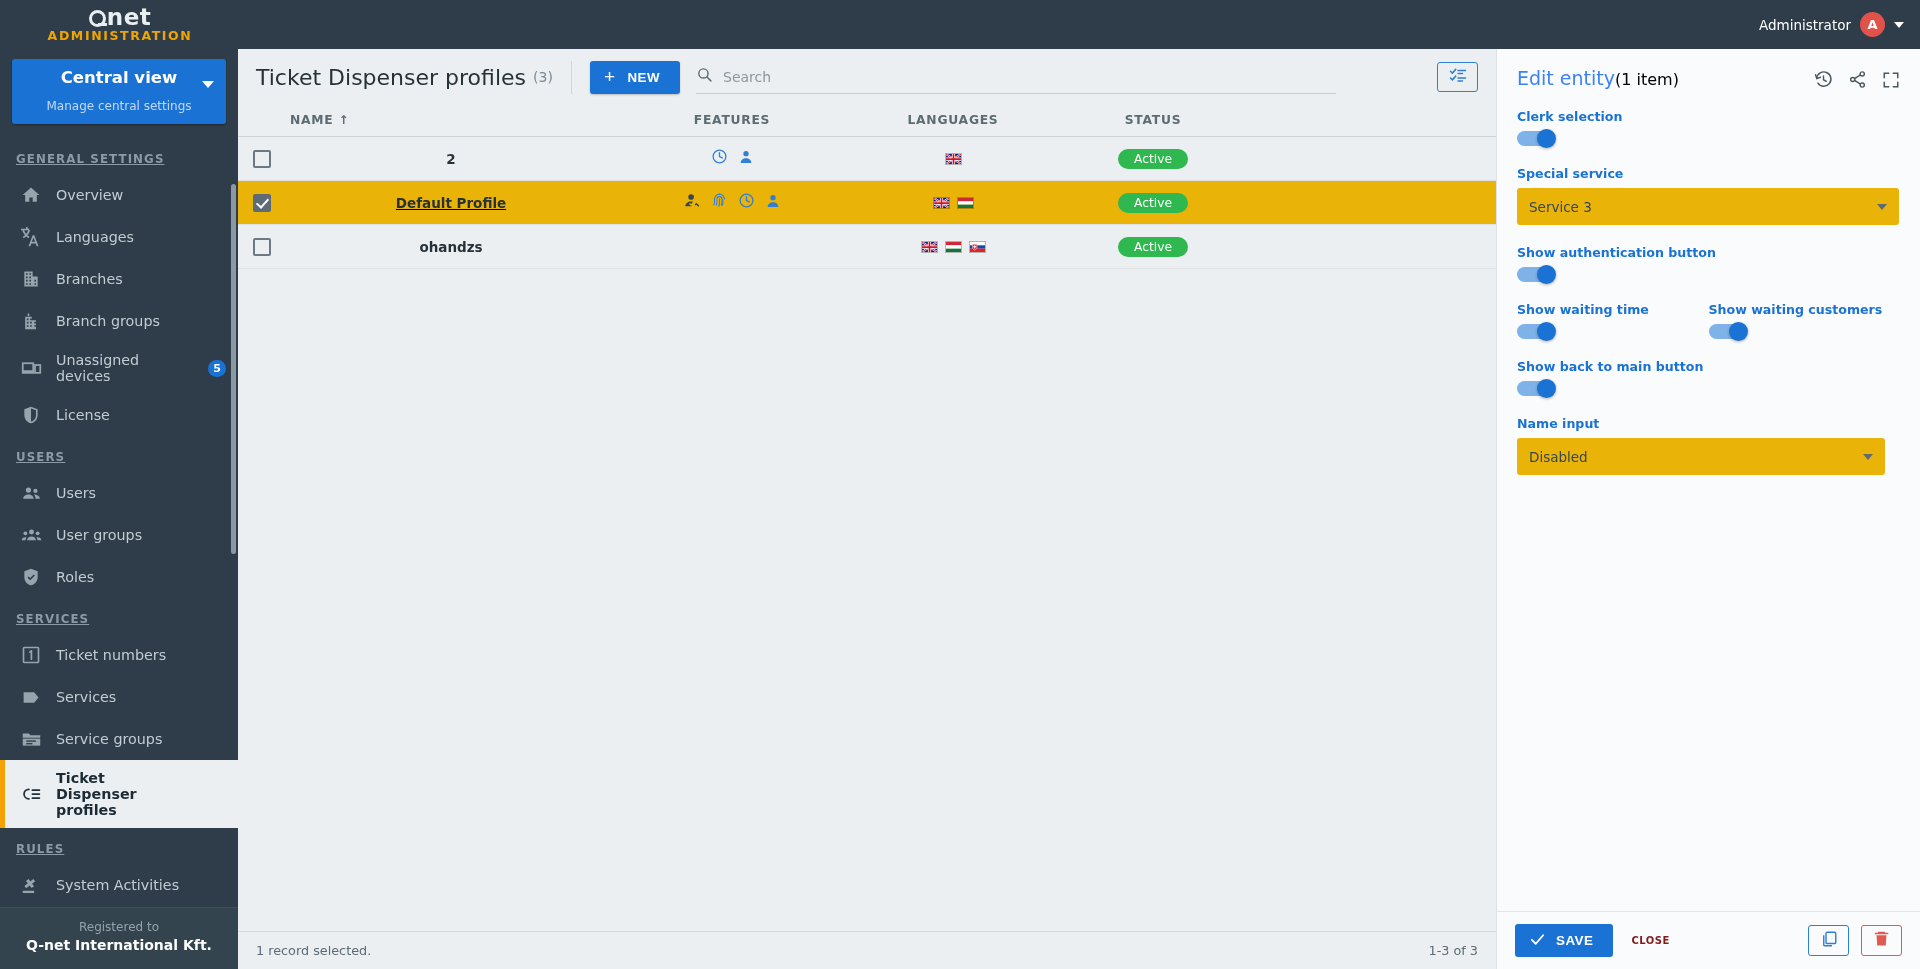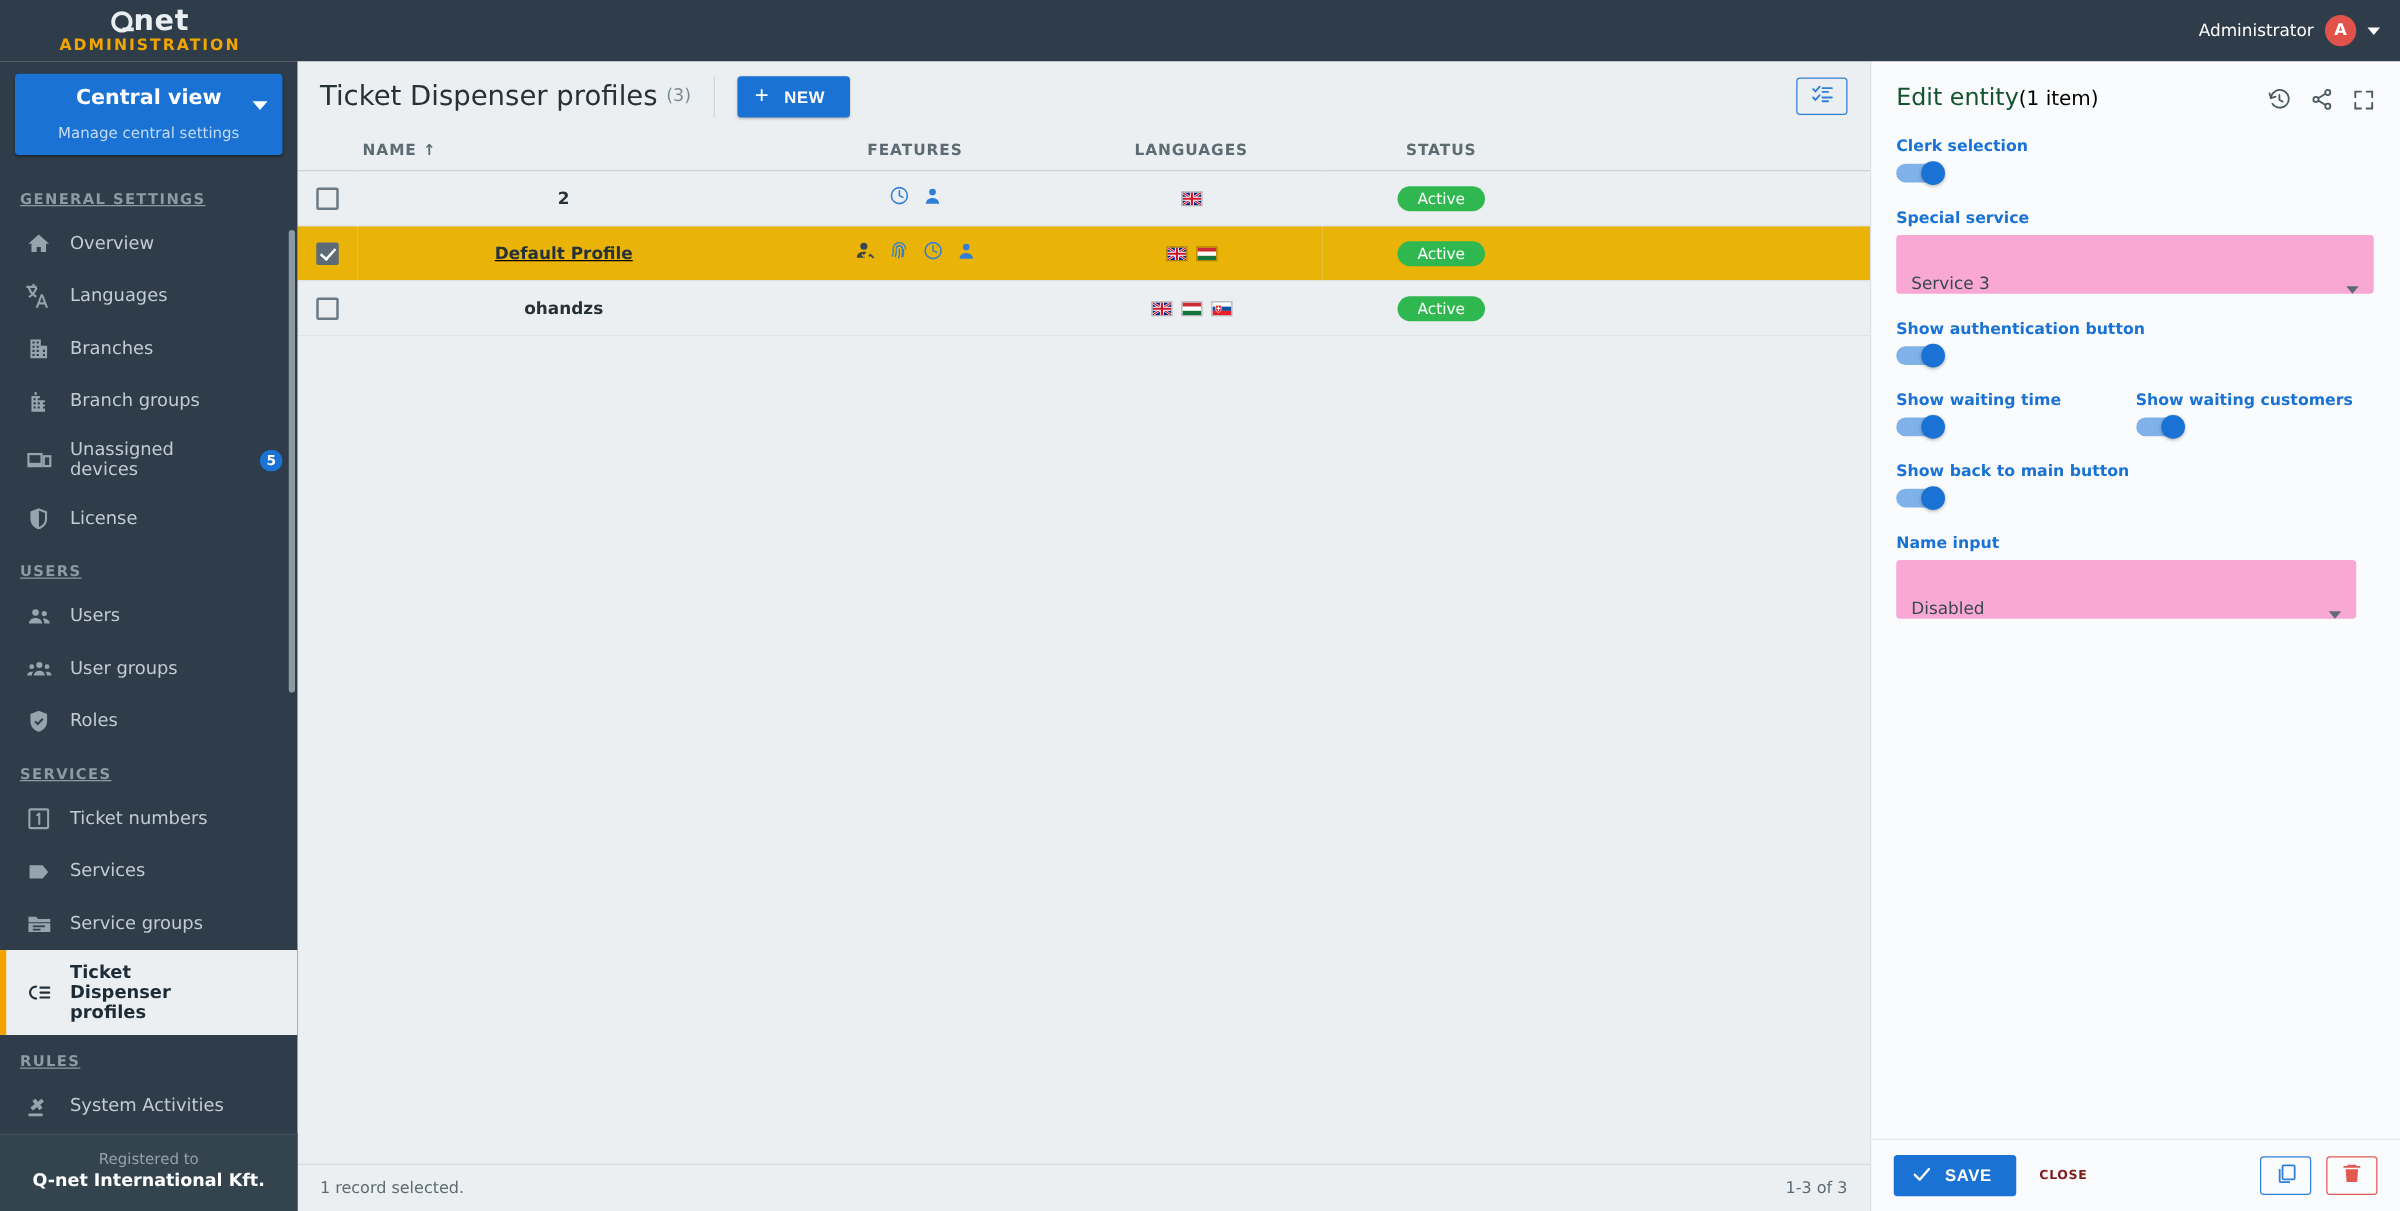--- a/index.html
+++ b/index.html
@@ -192,21 +192,21 @@
   }
   .main-footer .pager { margin-left: auto; }
 
   
   .panel {
     position: absolute; top: 49px; right: 0; width: 424px; bottom: 0;
     background: #fafbfc; border-left: 1px solid #dde2e5;
     display: flex; flex-direction: column;
   }
   .panel-head { padding: 18px 20px 0 20px; display:flex; align-items:flex-start; }
-  .panel-title { font-size: 19px; color: #14532d; }
+  .panel-title { font-size: 19px; color: #3b82f6; }
   .panel-head-icons { margin-left:auto; display:flex; gap: 15px; align-items:center; padding-top:3px; }
   .panel-tabs { display:flex; padding: 10px 10px 0 10px; }
   .panel-tab {
     flex: 1; text-align: center; font-size: 13.3px; color: #2b7fd4;
     letter-spacing: .6px; padding: 8px 0 9px 0; cursor: pointer;
     border-bottom: 2px solid transparent;
   }
   .panel-tab.active { border-bottom-color: #1a73d4; font-weight: normal; }
   .panel-body { flex:1; padding: 16px 20px 0 20px; overflow:hidden; }
   .field-label {
@@ -218,22 +218,22 @@
   .toggle {
     width: 38px; height: 15px; border-radius: 9px; background: #7fb2e8;
     position: relative; cursor: pointer; display:block;
   }
   .toggle .knob {
     position: absolute; width: 19px; height: 19px; border-radius: 50%;
     background: #1a73d4; top: -2px; right: -1px;
     box-shadow: 0 1px 3px rgba(0,0,0,.3);
   }
   .select-box {
-    background: #f9a8d4; border-radius: 3px; height: 47px; display:flex;
-    align-items:flex-end; padding: 0 12px; font-size: 13.5px; color: #37474f;
+    background: #eab308; border-radius: 3px; height: 37px; display:flex;
+    align-items:center; padding: 0 12px; font-size: 13.5px; color: #37474f;
     cursor: pointer;
   }
   .select-box .arrow {
     margin-left:auto; width:0;height:0;border-left:5px solid transparent;
     border-right:5px solid transparent;border-top:6px solid #5c6b75;
   }
   .select-special { width: 382px; }
   .select-name { width: 368px; }
   .panel-footer {
     border-top: 1px solid #e2e6e9; padding: 12px 18px; display:flex;
@@ -452,20 +452,29 @@
   <div class="main">
 
     <div class="main-header">
       <span class="page-title">Ticket Dispenser profiles</span>
       <span class="page-count">(3)</span>
       <span class="hdr-divider"></span>
       <button class="new-btn">
         <span class="plus">+</span>
         <span>NEW</span>
       </button>
+      <div class="search-wrap">
+        <span>
+          <svg width="17" height="17" viewBox="0 0 24 24" fill="none" stroke="#5c6b75" stroke-width="2">
+              <circle cx="10.5" cy="10.5" r="6.5"></circle>
+              <line x1="15.5" y1="15.5" x2="21" y2="21" stroke-linecap="round"></line>
+            </svg>
+        </span>
+        <input type="text" value="" placeholder="Search" style="">
+      </div>
       <div class="col-toggle-btn">
         <span>
           <svg width="20" height="18" viewBox="0 0 24 24" fill="none" stroke="#2f7fd6" stroke-width="2" stroke-linecap="round">
               <polyline points="2,7 4.5,9.5 9,4.5"></polyline>
               <polyline points="2,16 4.5,18.5 9,13.5"></polyline>
               <line x1="12" y1="6" x2="22" y2="6"></line>
               <line x1="12" y1="10" x2="18" y2="10"></line>
               <line x1="12" y1="16" x2="22" y2="16"></line>
               <line x1="12" y1="20" x2="18" y2="20"></line>
             </svg>

